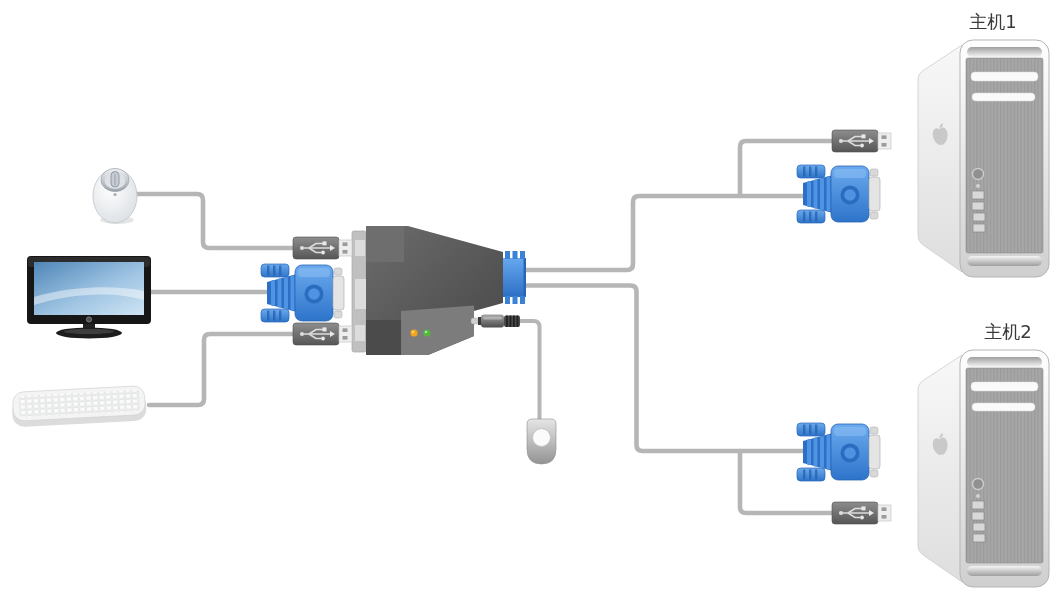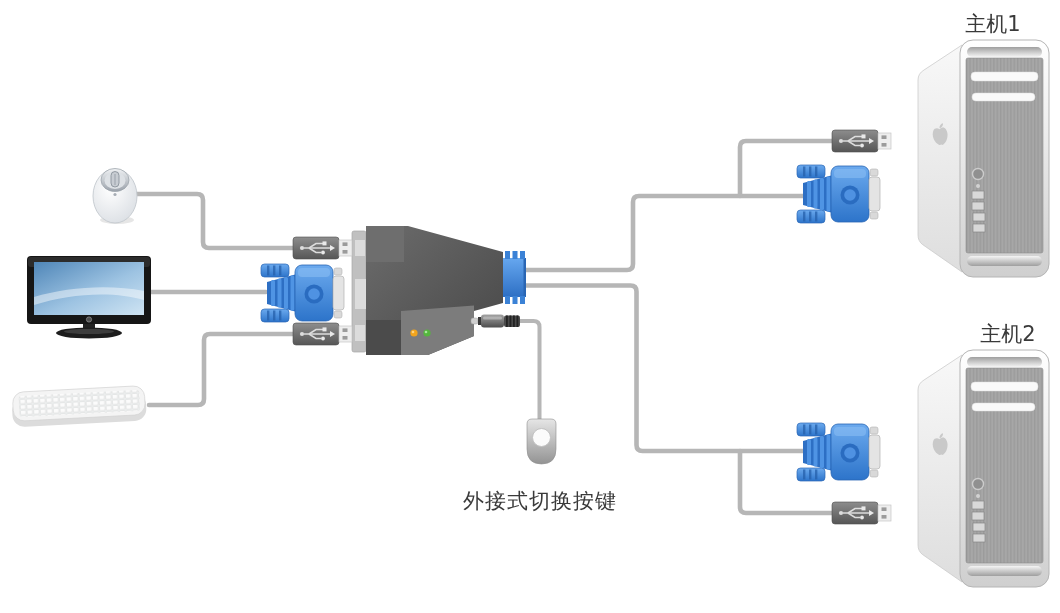--- a/index.html
+++ b/index.html
@@ -1,21 +1,21 @@
 <!DOCTYPE html>
 <html><head>
 <meta charset="utf-8">
 <style>
   html,body{margin:0;padding:0;background:#fff;}
   .canvas{position:relative;width:1060px;height:613px;background:#ffffff;overflow:hidden;
           font-family:"DejaVu Sans",sans-serif;}
   .canvas svg{position:absolute;left:0;top:0;}
   .lbl{position:absolute;color:#3a3a3a;text-align:center;white-space:nowrap;
        font-family:"DejaVu Sans",sans-serif;}
-  .lbl-host{font-size:21px;width:110px;}
+  .lbl-host{font-size:18px;width:110px;}
   .lbl-btn{font-size:21px;width:220px;letter-spacing:1px;}
 </style>
 </head>
 <body>
 
 <div class="canvas">
 
 <svg width="1060" height="613" viewBox="0 0 1060 613">
   <defs>
     <linearGradient id="gFace" x1="0" y1="0" x2="0" y2="1">
@@ -231,14 +231,13 @@
     <rect x="13" y="389" width="132" height="29" rx="11" fill="#f4f4f4" stroke="#d2d2d2" stroke-width="0.7"></rect>
     <rect x="19" y="393" width="121" height="21" rx="3" fill="url(#pKeys)"></rect>
   </g>
 
   <use href="#tower" x="915" y="40"></use>
   <use href="#tower" x="915" y="350"></use>
 </svg>
 
   <div class="lbl lbl-host" style="left:938px;top:10px;">主机1</div>
   <div class="lbl lbl-host" style="left:953px;top:320px;">主机2</div>
-  <div class="lbl lbl-btn" style="left:430px;top:487px;">外接式切换按键</div>
 </div>
 
 </body></html>

